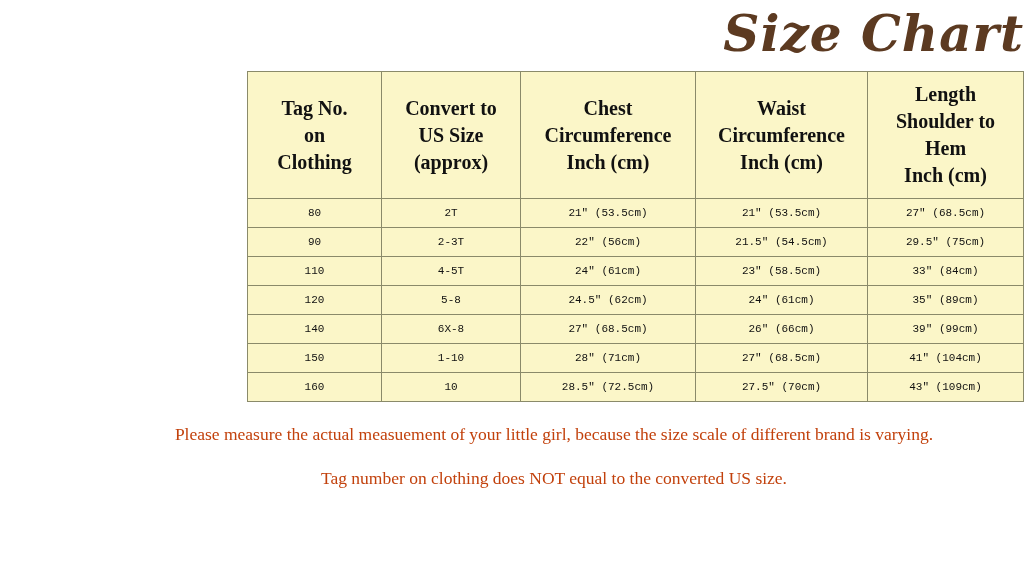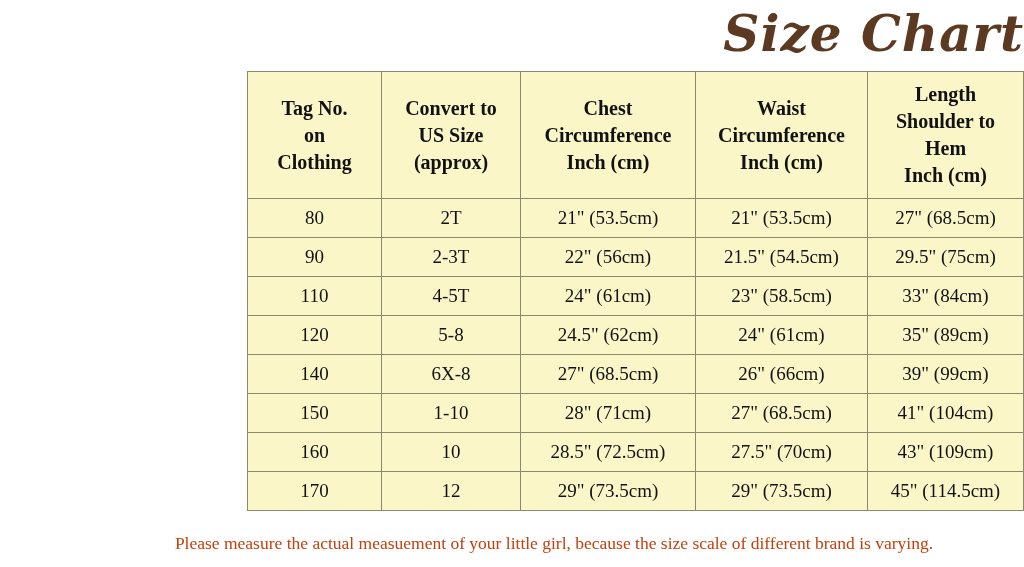--- a/index.html
+++ b/index.html
@@ -48,22 +48,23 @@
     font-family: "Liberation Serif", serif;
     color: #111111;
   }
   table.size-chart thead th {
     font-weight: bold;
     font-size: 20px;
     padding: 9px 6px;
     line-height: 1.35;
   }
   table.size-chart tbody td {
-    font-size: 19px;
+    font-size: 11px;
     padding: 8px 6px;
+    font-family: Liberation Mono, monospace;
   }
   col.c0 { width: 134px; }
   col.c1 { width: 139px; }
   col.c2 { width: 175px; }
   col.c3 { width: 172px; }
   col.c4 { width: 156px; }
   .notes {
     margin-top: 12px;
     width: 940px;
     text-align: center;
@@ -147,27 +148,20 @@
             <td>27" (68.5cm)</td>
             <td>41" (104cm)</td>
           </tr>
           <tr>
             <td>160</td>
             <td>10</td>
             <td>28.5" (72.5cm)</td>
             <td>27.5" (70cm)</td>
             <td>43" (109cm)</td>
           </tr>
-          <tr>
-            <td>170</td>
-            <td>12</td>
-            <td>29" (73.5cm)</td>
-            <td>29" (73.5cm)</td>
-            <td>45" (114.5cm)</td>
-          </tr>
         </tbody>
     </table>
   </div>
 
   <div class="notes">
     <p class="note-line">Please measure the actual measuement of your little girl, because the size scale of different brand is varying.</p>
     <p class="note-line second">Tag number on clothing does NOT equal to the converted US size.</p>
   </div>
 
 </div>

